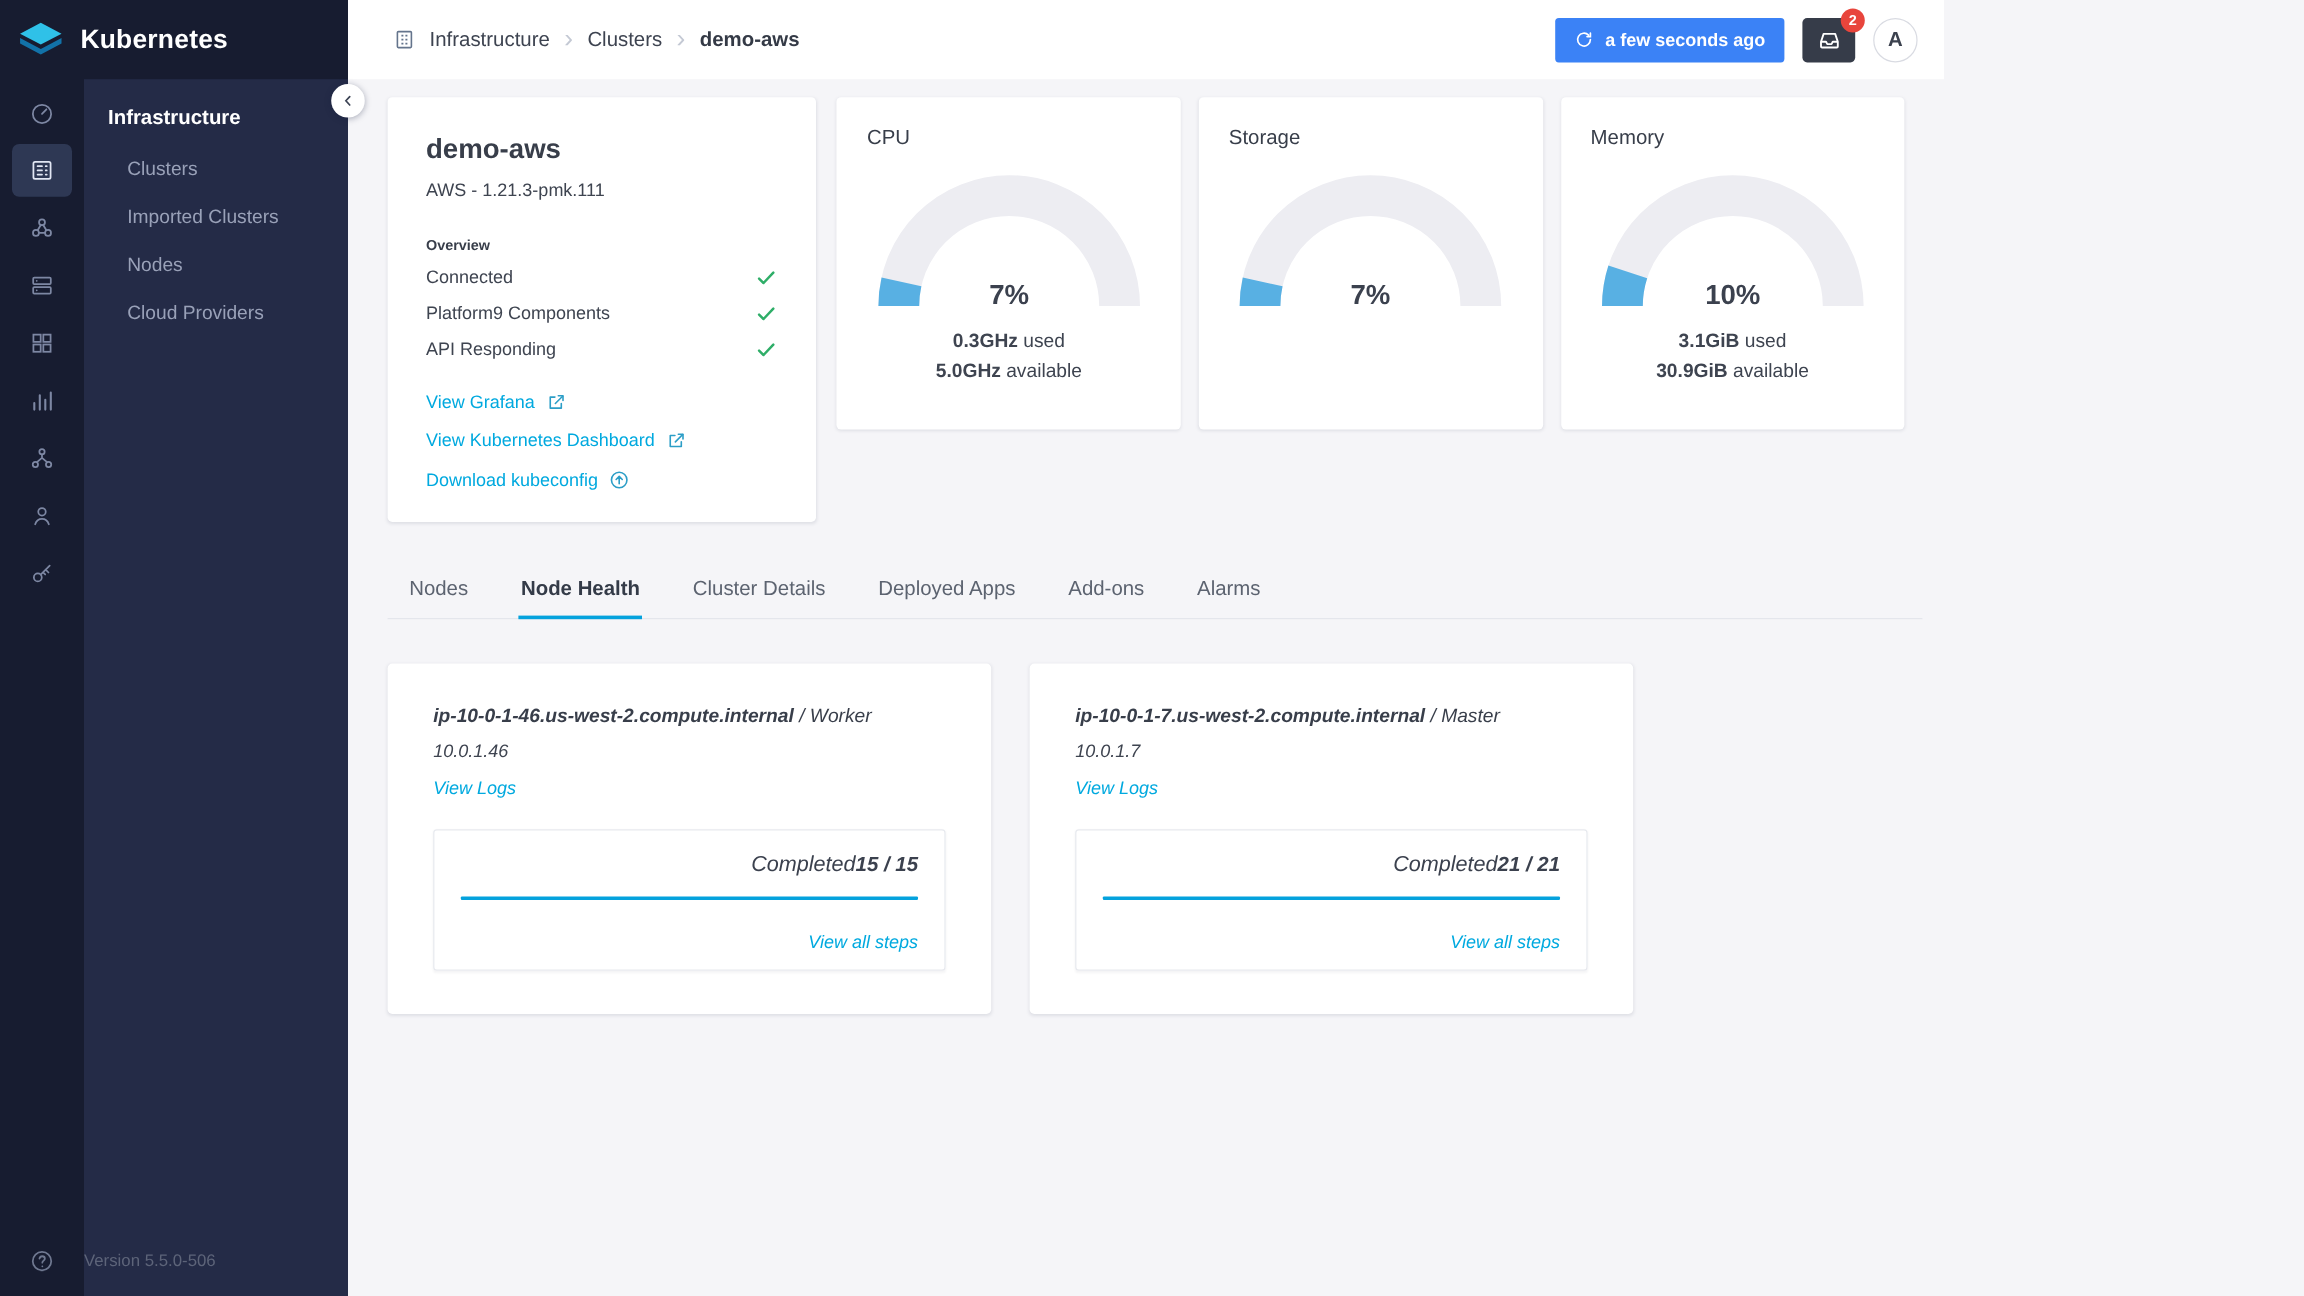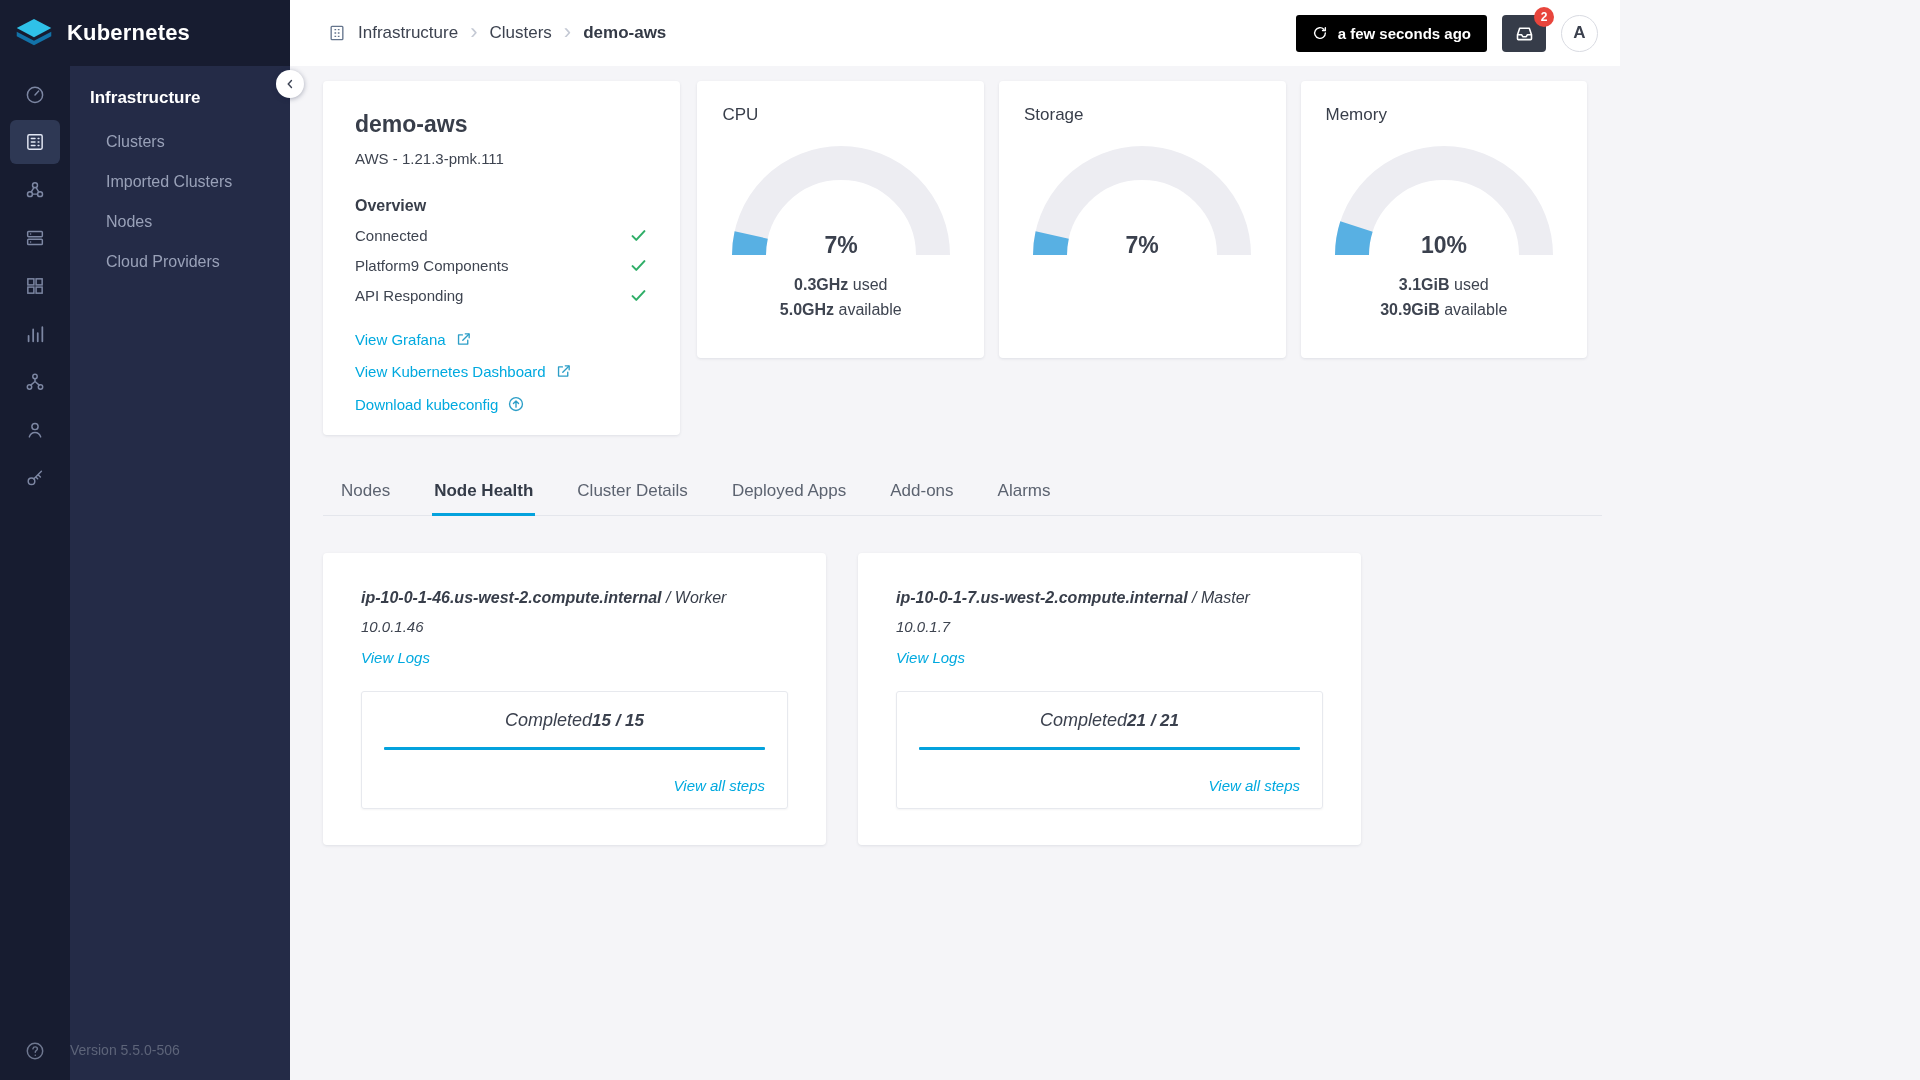--- a/index.html
+++ b/index.html
@@ -25,35 +25,35 @@
 
   
   .main { flex:1; display:flex; flex-direction:column; min-width:0; }
   .topbar { height:66px; background:#fff; display:flex; align-items:center; padding:0 22px 0 37px; flex-shrink:0; }
   .breadcrumb { display:flex; align-items:center; gap:11px; font-size:17px; color:#3d4350; }
   .bc-icon { color:#64748c; display:flex; }
   .bc-item { cursor:default; }
   .bc-sep { color:#c4c9d4; font-size:22px; line-height:1; padding:0 1px 3px; }
   .bc-current { font-weight:bold; color:#343a46; }
   .topbar-right { margin-left:auto; display:flex; align-items:center; gap:15px; }
-  .refresh-btn { display:flex; align-items:center; gap:10px; height:37px; padding:0 16px; background:#000000; color:#fff; border:none; border-radius:3px; font-family:inherit; font-size:15px; font-weight:bold; cursor:pointer; }
+  .refresh-btn { display:flex; align-items:center; gap:10px; height:37px; padding:0 16px; background:#3b82f6; color:#fff; border:none; border-radius:3px; font-family:inherit; font-size:15px; font-weight:bold; cursor:pointer; }
   .refresh-btn .ric { display:flex; }
   .notif { position:relative; width:44px; height:37px; background:#363c49; border-radius:4px; display:flex; align-items:center; justify-content:center; color:#fff; cursor:pointer; }
   .badge { position:absolute; top:-8px; right:-8px; min-width:20px; height:20px; padding:0 4px; border-radius:10px; background:#e8453c; color:#fff; font-size:12px; font-weight:bold; display:flex; align-items:center; justify-content:center; }
   .avatar { width:37px; height:37px; border-radius:50%; background:#fff; border:1px solid #d9dbe2; display:flex; align-items:center; justify-content:center; font-size:17px; font-weight:bold; color:#3b414e; cursor:pointer; }
 
   .content { flex:1; padding:15px 18px 0 33px; overflow:hidden; }
   .card { background:#fff; border-radius:4px; box-shadow:0 1px 3px rgba(34,43,64,.1); }
 
   
   .cards-row { display:flex; align-items:flex-start; }
   .overview-card { width:368px; height:354px; padding:30px 32px; margin-right:17px; }
   .ov-title { font-size:23px; font-weight:bold; color:#383e4a; }
   .ov-subtitle { margin-top:12px; font-size:15px; color:#3e4450; }
-  .ov-section { margin-top:30px; font-size:16px; font-weight:bold; color:#383e4a; }
+  .ov-section { margin-top:30px; font-size:12px; font-weight:bold; color:#383e4a; }
   .check-row { display:flex; align-items:center; justify-content:space-between; margin-top:11px; }
   .check-label { font-size:15px; color:#3e4450; }
   .check-icon { display:flex; }
   .ov-links { margin-top:26px; }
   .card-link { display:flex; align-items:center; gap:9px; color:#00a9df; font-size:15px; margin-bottom:15px; cursor:pointer; text-decoration:none; }
   .card-link .lic { display:flex; color:#2c9ec7; }
 
   .gauge-card { width:295px; height:277px; padding:24px 25px; margin-right:15px; }
   .gauge-title { font-size:17px; color:#383e4a; }
   .gauge-wrap { margin-top:12px; }
@@ -70,21 +70,21 @@
   .tab.active { color:#343b48; font-weight:bold; padding-bottom:11px; border-bottom:3px solid #04a2dd; margin-bottom:-1px; }
 
   
   .nodes-row { display:flex; gap:32px; margin-top:37px;font-style:italic; }
   .node-card { width:503px; height:292px; padding:36px 38px; }
   .node-title { font-size:16px; color:#383e4a; }
   .node-title b { font-weight:bold; }
   .node-ip { margin-top:11px; font-size:15px; color:#3e4450; }
   .node-link { display:inline-block; margin-top:14px; color:#00a9df; font-size:15px; cursor:pointer; text-decoration:none; }
   .steps-box { margin-top:24px; border:1px solid #e7e9ee; border-radius:3px; box-shadow:0 1px 2px rgba(34,43,64,.05); padding:18px 22px 14px; }
-  .steps-row { display:flex; align-items:baseline; justify-content:center; }
+  .steps-row { display:flex; align-items:baseline; justify-content:flex-end; }
   .steps-status { font-size:18px; color:#3b414e; }
   .steps-count { font-size:17px; font-weight:bold; color:#3b414e; }
   .steps-bar { height:3px; background:#04a2dd; margin-top:16px; border-radius:1px; }
   .steps-link { display:block; text-align:right; margin-top:27px; color:#00a9df; font-size:15px; cursor:pointer; text-decoration:none; }
 </style>
 </head>
 <body>
 
 <div class="app">
 

